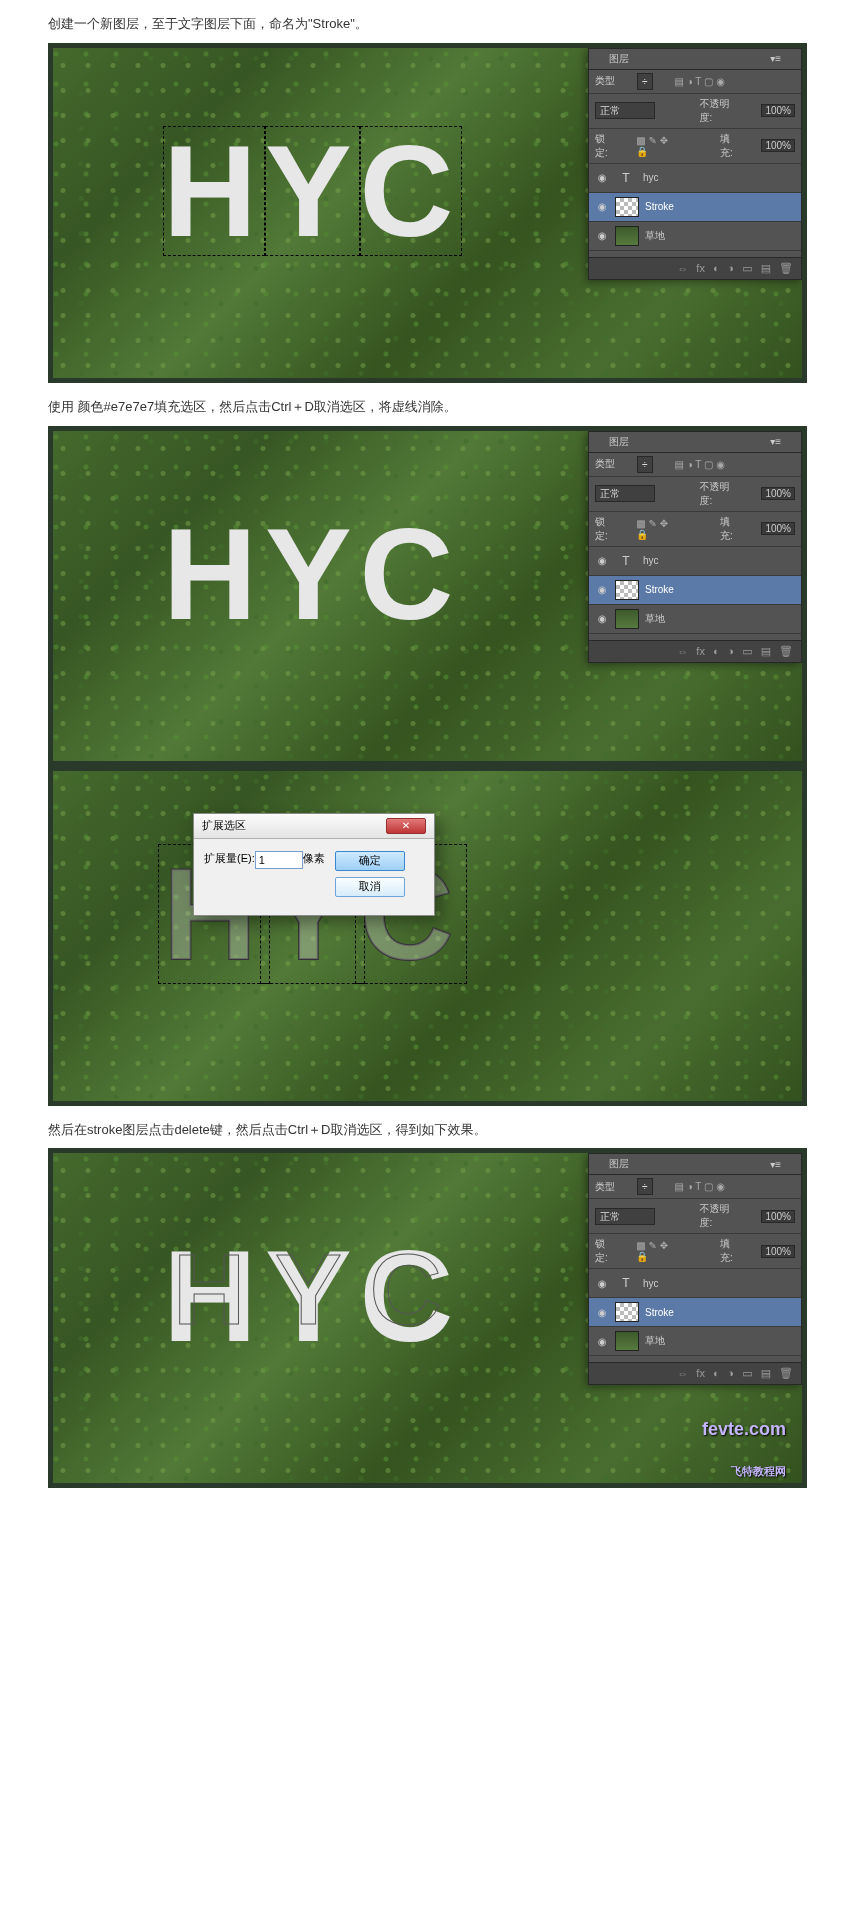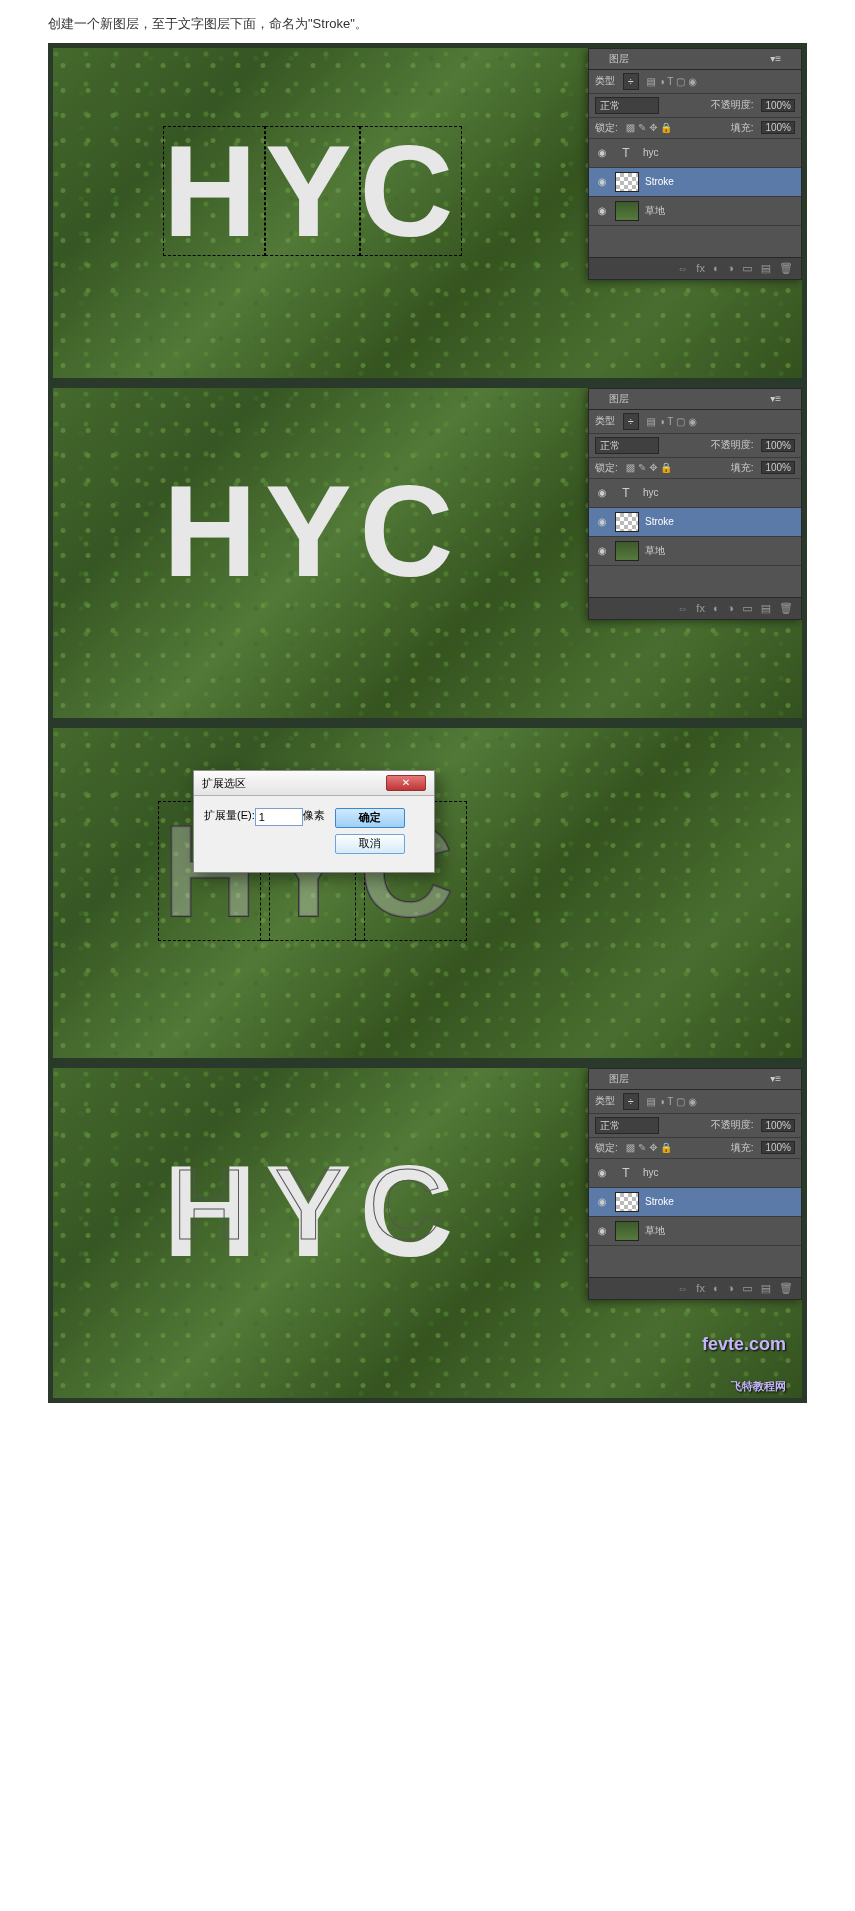--- a/index.html
+++ b/index.html
@@ -95,21 +95,21 @@
     background: #535353;
     border-bottom: 1px solid #282828;
     padding: 3px 20px;
     display: flex;
     justify-content: space-between;
     align-items: center;
   }
   .ps-panel .row {
     display: flex;
     align-items: center;
-    gap: 8px;
+    gap: 22px;
     padding: 3px 6px;
     border-bottom: 1px solid #3a3a3a;
   }
   .ps-panel .sel {
     background: #404040;
     color: #ddd;
     border: 1px solid #282828;
     padding: 0 4px;
     height: 15px;
     line-height: 15px;
@@ -164,21 +164,21 @@
     background:#f0f0f0;
     border:1px solid #8a8a8a;
     box-shadow:6px 6px 16px rgba(0,0,0,0.4);
     font-size:11px;
     color:#000;
   }
   .dialog .titlebar {
     background: linear-gradient(#fbfbfb,#e4e4e4);
     border-bottom:1px solid #b0b0b0;
     padding:4px 8px;
-    display:flex; justify-content:space-between; align-items:flex-end;
+    display:flex; justify-content:space-between; align-items:center;
     font-size:11px;
   }
   .dialog .close-x {
     width:38px; height:14px;
     background:linear-gradient(#e27979,#c03535);
     color:#fff; text-align:center; line-height:14px;
     border:1px solid #963030; border-radius:2px;
     font-size:10px;
   }
   .dialog .body {
@@ -197,21 +197,20 @@
   .dialog button {
     width:70px; height:20px;
     background:linear-gradient(#fafeff,#d7ebf9);
     border:1px solid #6fa4d8;
     border-radius:2px;
     font-size:11px;
   }
   .dialog button.primary {
     background:linear-gradient(#cfeaff,#9ecff5);
     border:1px solid #3b87cf;
-    font-weight:bold;
   }
   
   .watermark {
     position:absolute;
     right:16px; bottom:6px;
     color:#c4b5fd;
     font-weight:bold;
     font-size:15px;
     text-shadow:1px 1px 2px #000;
     line-height:1;
@@ -275,20 +274,21 @@
         <span>fx</span>
         <span>◐</span>
         <span>◑</span>
         <span>▭</span>
         <span>▤</span>
         <span>🗑</span>
       </div>
     </div>
   </div>
 
+  <p class="step-text">使用 颜色#e7e7e7填充选区，然后点击Ctrl＋D取消选区，将虚线消除。</p>
   <div class="screenshot">
     <div class="grass"></div>
     <div class="hyc-text">
       <span class="letter">H</span><span class="letter">Y</span><span class="letter">C</span>
     </div>
     <div class="ps-panel">
       <div class="tab">
         <span>图层</span>
         <span>▾≡</span>
       </div>
@@ -358,20 +358,21 @@
           <span>像素</span>
         </div>
         <div class="btns">
           <button class="primary">确定</button>
           <button>取消</button>
         </div>
       </div>
     </div>
   </div>
 
+  <p class="step-text">然后在stroke图层点击delete键，然后点击Ctrl＋D取消选区，得到如下效果。</p>
   <div class="screenshot">
     <div class="grass"></div>
     <div class="hyc-outline">
       <span class="letter" data-l="H">H</span><span class="letter" data-l="Y">Y</span><span class="letter" data-l="C">C</span>
     </div>
 
     <div class="ps-panel">
       <div class="tab">
         <span>图层</span>
         <span>▾≡</span>

